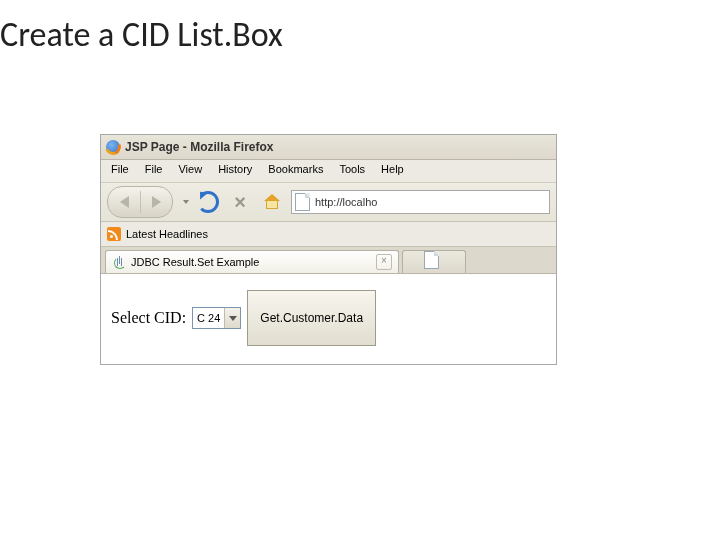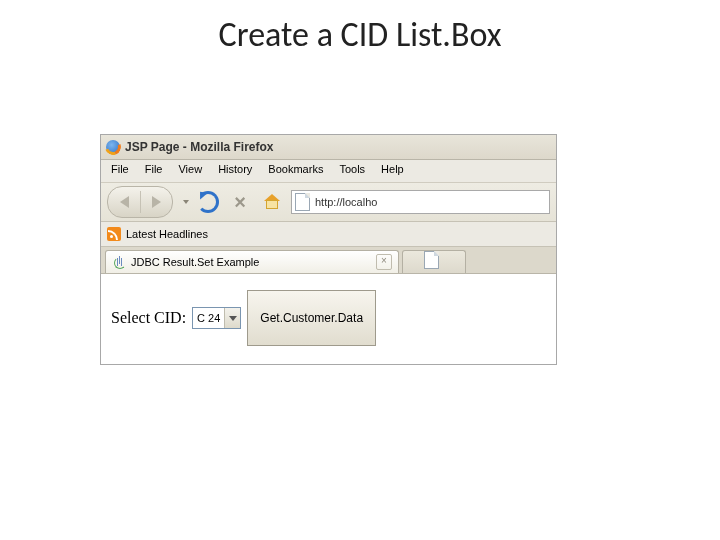--- a/index.html
+++ b/index.html
@@ -15,21 +15,21 @@
   .slide {
     position: relative;
     width: 720px;
     height: 540px;
   }
   .slide-title {
     position: absolute;
     top: 14px;
     left: 0;
     right: 0;
-    text-align: center;
+    text-align: left;
     font-family: Calibri, Arial, sans-serif;
     font-size: 34px;
     color: #222;
   }
   .browser {
     position: absolute;
     top: 134px;
     left: 100px;
     width: 455px;
     background: #eceae3;

